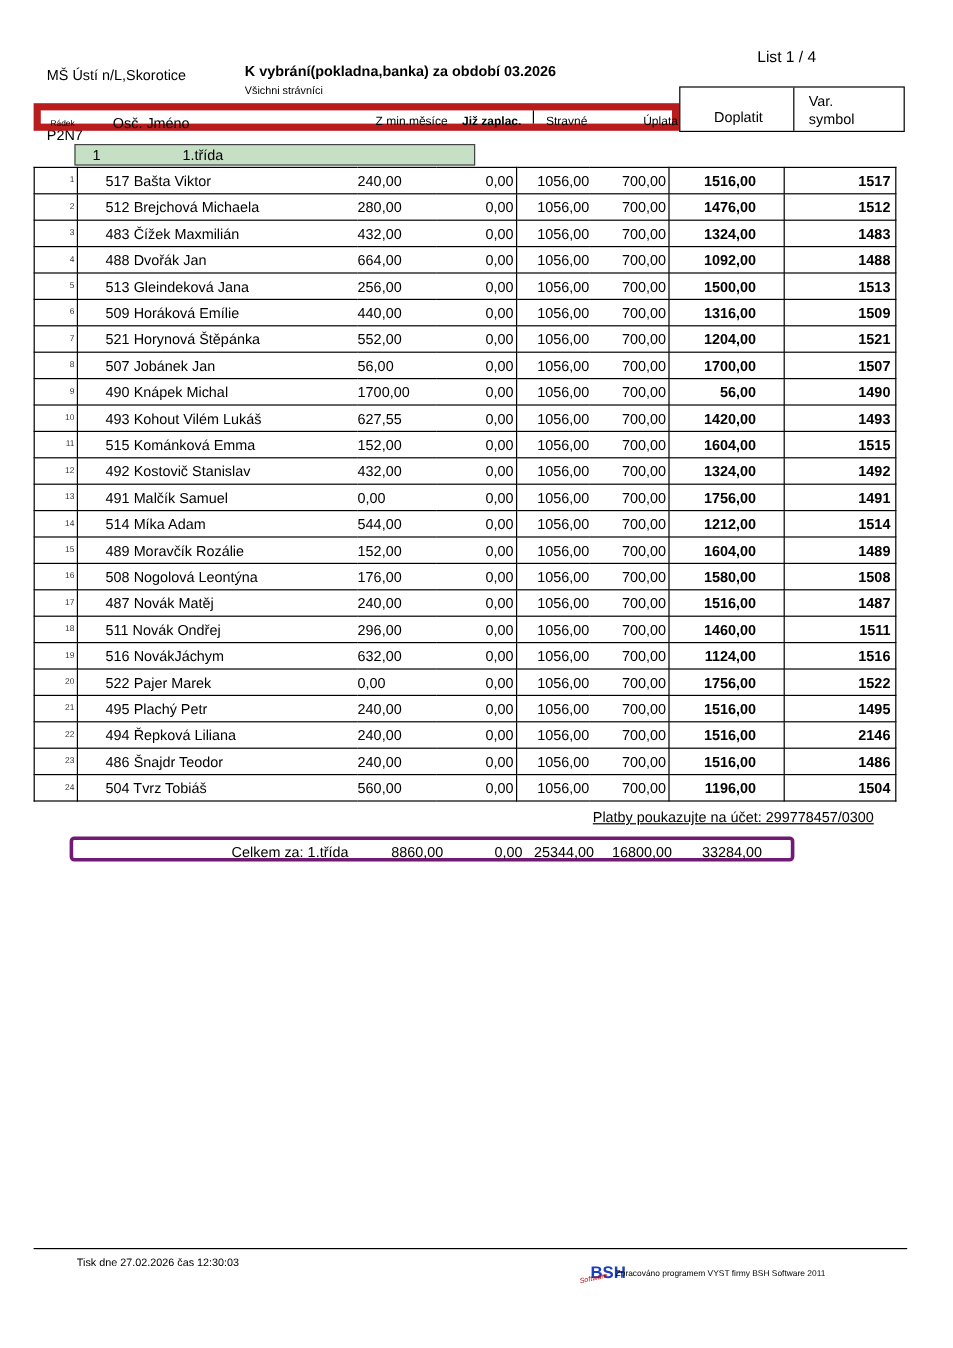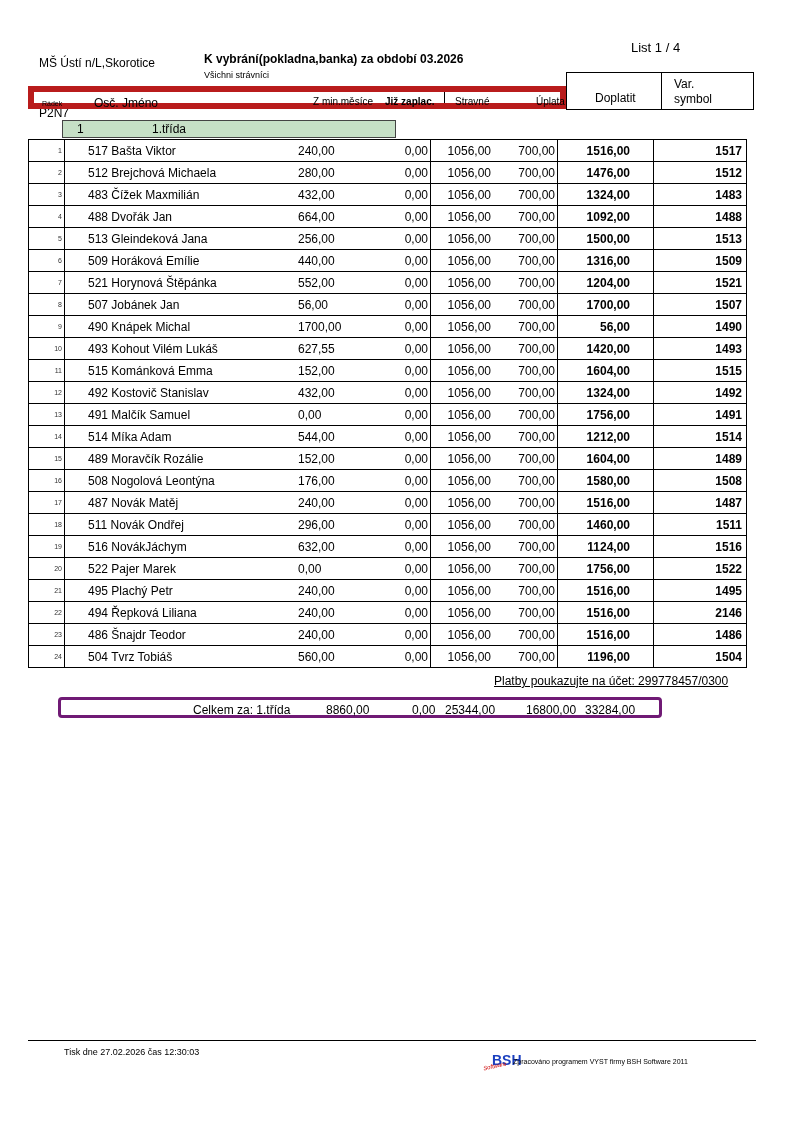--- a/index.html
+++ b/index.html
@@ -314,21 +314,21 @@
     </tbody>
 </table>
 
 <div class="abs acct">Platby poukazujte na účet: 299778457/0300</div>
 
 <div class="abs total">
   <span style="left:132px;">Celkem za: 1.třída</span>
   <span style="left:265px;">8860,00</span>
   <span style="left:351px;">0,00</span>
   <span style="left:384px;">25344,00</span>
-  <span style="left:449px;margin-left:16px;">16800,00</span>
+  <span style="left:449px;">16800,00</span>
   <span style="left:524px;">33284,00</span>
 </div>
 
 <div class="abs foot-line"></div>
 <div class="abs print">Tisk dne 27.02.2026 čas 12:30:03</div>
 <div class="abs logo">
   <span id="logo-main" style="position:absolute;left:0;top:0;font-size:14px;font-weight:bold;color:#1a3fbf;padding-left:11px;">BSH</span>
   <span id="logo-sub" style="position:absolute;left:2px;top:11px;font-size:6px;font-style:italic;color:#cc0000;transform:rotate(-12deg);">Software</span>
 </div>
 <div class="abs made">Zpracováno programem VYST firmy BSH Software 2011</div>

